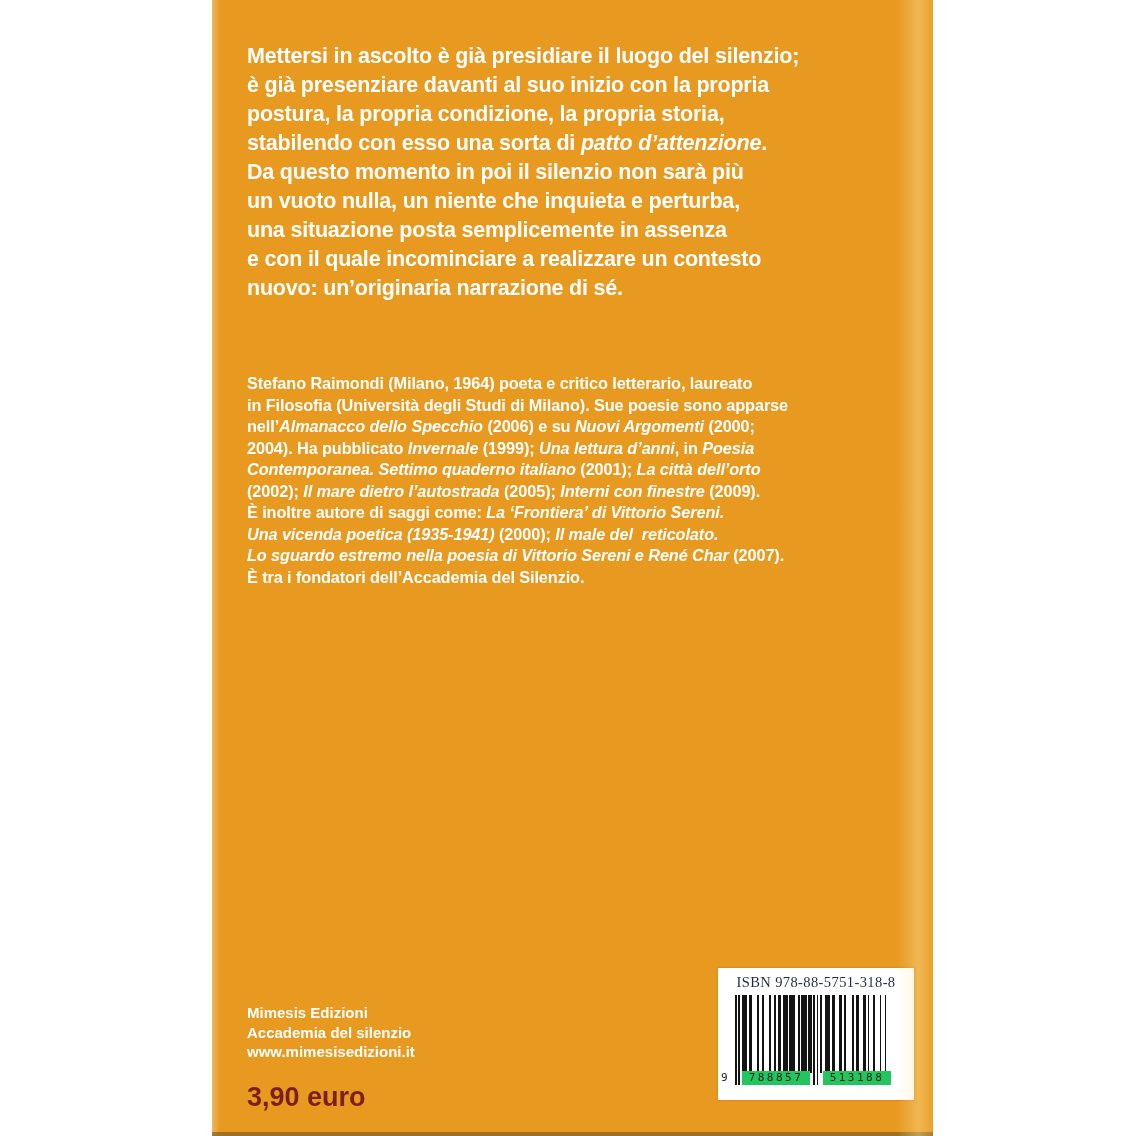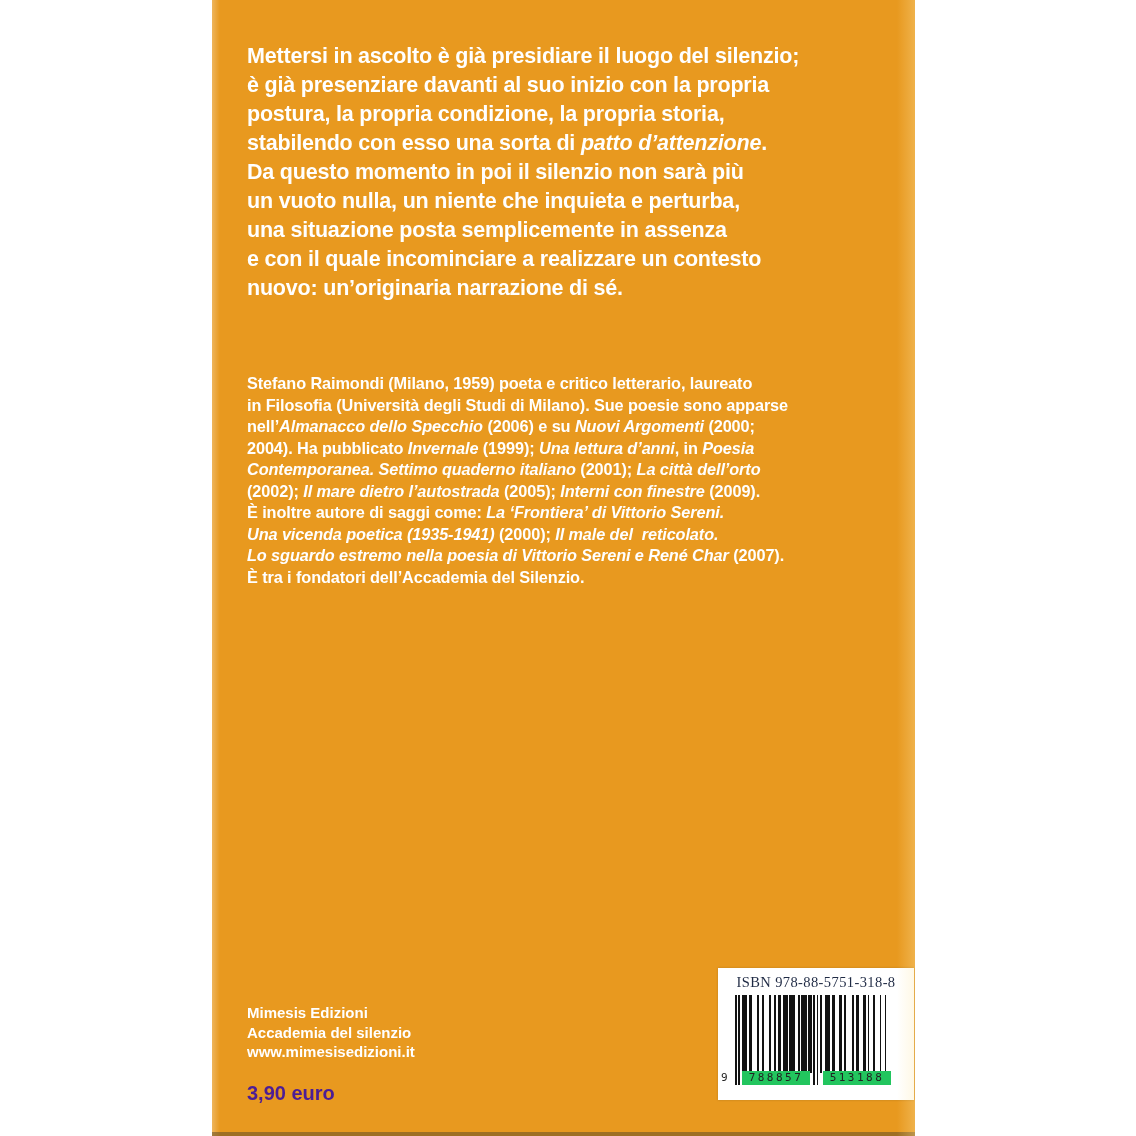--- a/index.html
+++ b/index.html
@@ -1,35 +1,35 @@
 <!DOCTYPE html>
 <html><head>
 <meta charset="utf-8">
 <style>
   html,body{margin:0;padding:0;}
-  .page{position:relative;width:915px;height:1136px;background:#ffffff;overflow:hidden;
+  .page{position:relative;width:1136px;height:1136px;background:#ffffff;overflow:hidden;
         font-family:"Liberation Sans", sans-serif;}
   .cover{position:absolute;left:212px;top:0;width:721px;height:1136px;background:#e8991f;}
   .cover::before{content:"";position:absolute;left:0;top:0;width:8px;height:100%;
         background:linear-gradient(90deg, rgba(255,255,255,0.28), rgba(255,255,255,0));pointer-events:none;}
   .cover::after{content:"";position:absolute;right:0;top:0;width:36px;height:100%;
         background:linear-gradient(90deg, rgba(255,235,180,0) 0%, rgba(255,232,170,0.38) 60%, rgba(255,215,130,0.12) 100%);pointer-events:none;}
   .bottom-edge{position:absolute;left:0;bottom:0;width:100%;height:4px;background:rgba(96,76,40,0.55);}
 
   .quote{position:absolute;left:35px;top:42px;color:#ffffff;font-weight:700;
          font-size:21.5px;line-height:29px;letter-spacing:-0.2px;}
   .bio{position:absolute;left:35px;top:373px;color:#ffffff;font-weight:700;
        font-size:16.3px;line-height:21.5px;letter-spacing:-0.1px;}
   .tline{white-space:pre;}
   .it{font-style:italic;}
   .bd{font-weight:700;}
 
   .publisher{position:absolute;left:35px;top:1003px;color:#ffffff;font-weight:700;
              font-size:15px;line-height:19.5px;}
-  .price{position:absolute;left:35px;top:1082px;color:#4c1d95;font-weight:700;font-size:20px;}
+  .price{position:absolute;left:35px;top:1082px;color:#7f1d1d;font-weight:700;font-size:27px;}
 
   .barcode-box{position:absolute;left:506px;top:968px;width:196px;height:132px;background:#ffffff;
                box-shadow:0 0 2px rgba(120,90,30,0.4);}
   .isbn-label{margin-top:6px;text-align:center;font-family:"Liberation Serif", serif;
               font-size:14.5px;letter-spacing:0.4px;color:#1f2a44;}
   .bars{position:relative;margin:4px auto 0;width:162px;height:90px;}
   .bar{position:absolute;top:0;background:#131313;}
   .bc-digit{position:absolute;bottom:0;height:14px;line-height:14px;background:#22c55e;
             font-family:"DejaVu Sans Mono", monospace;font-size:11px;color:#222222;}
   .bd0{left:-14px;width:10px;text-align:left;background:transparent;}
@@ -48,21 +48,21 @@
         <div class="tline"><span>postura, la propria condizione, la propria storia,</span></div>
         <div class="tline"><span>stabilendo con esso una sorta di </span><span class="it">patto d’attenzione</span><span>.</span></div>
         <div class="tline"><span>Da questo momento in poi il silenzio non sarà più</span></div>
         <div class="tline"><span>un vuoto nulla, un niente che inquieta e perturba,</span></div>
         <div class="tline"><span>una situazione posta semplicemente in assenza</span></div>
         <div class="tline"><span>e con il quale incominciare a realizzare un contesto</span></div>
         <div class="tline"><span>nuovo: un’originaria narrazione di sé.</span></div>
       </div>
 
     <div class="bio" id="bio">
-        <div class="tline"><span class="bd">Stefano Raimondi</span><span> (Milano, 1959) poeta e critico letterario, laureato</span></div>
+        <div class="tline"><span class="bd">Stefano Raimondi</span><span> (Milano, 1964) poeta e critico letterario, laureato</span></div>
         <div class="tline"><span>in Filosofia (Università degli Studi di Milano). Sue poesie sono apparse</span></div>
         <div class="tline"><span>nell’</span><span class="it">Almanacco dello Specchio</span><span> (2006) e su </span><span class="it">Nuovi Argomenti</span><span> (2000;</span></div>
         <div class="tline"><span>2004). Ha pubblicato </span><span class="it">Invernale</span><span> (1999); </span><span class="it">Una lettura d’anni</span><span>, in </span><span class="it">Poesia</span></div>
         <div class="tline"><span class="it">Contemporanea. Settimo quaderno italiano</span><span> (2001); </span><span class="it">La città dell’orto</span></div>
         <div class="tline"><span>(2002); </span><span class="it">Il mare dietro l’autostrada</span><span> (2005); </span><span class="it">Interni con finestre</span><span> (2009).</span></div>
         <div class="tline"><span>È inoltre autore di saggi come: </span><span class="it">La ‘Frontiera’ di Vittorio Sereni.</span></div>
         <div class="tline"><span class="it">Una vicenda poetica (1935-1941)</span><span> (2000); </span><span class="it">Il male del  reticolato.</span></div>
         <div class="tline"><span class="it">Lo sguardo estremo nella poesia di Vittorio Sereni e René Char</span><span> (2007).</span></div>
         <div class="tline"><span>È tra i fondatori dell’Accademia del Silenzio.</span></div>
       </div>

